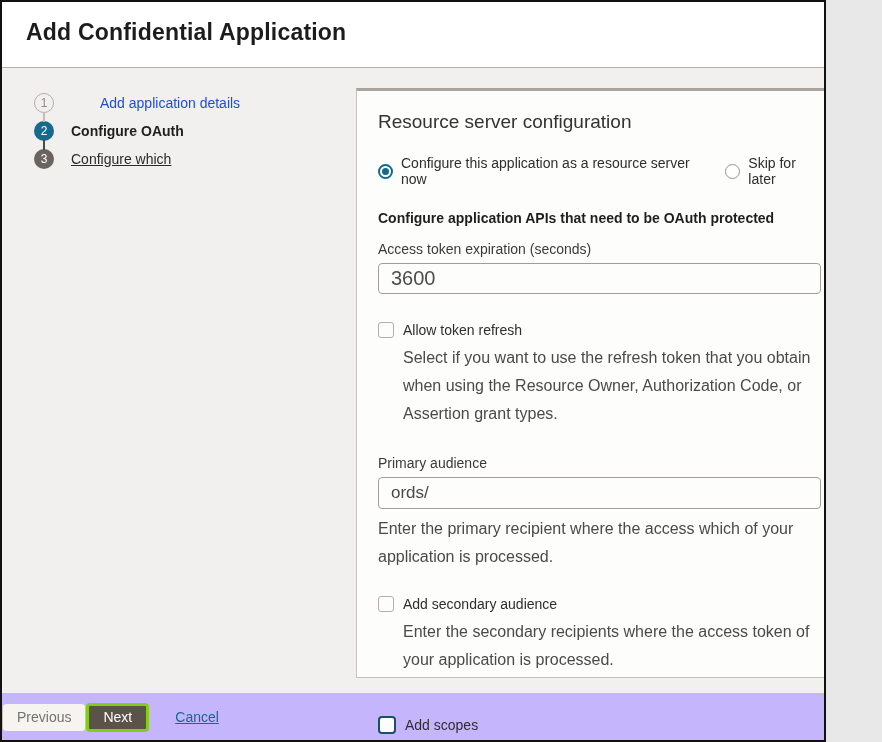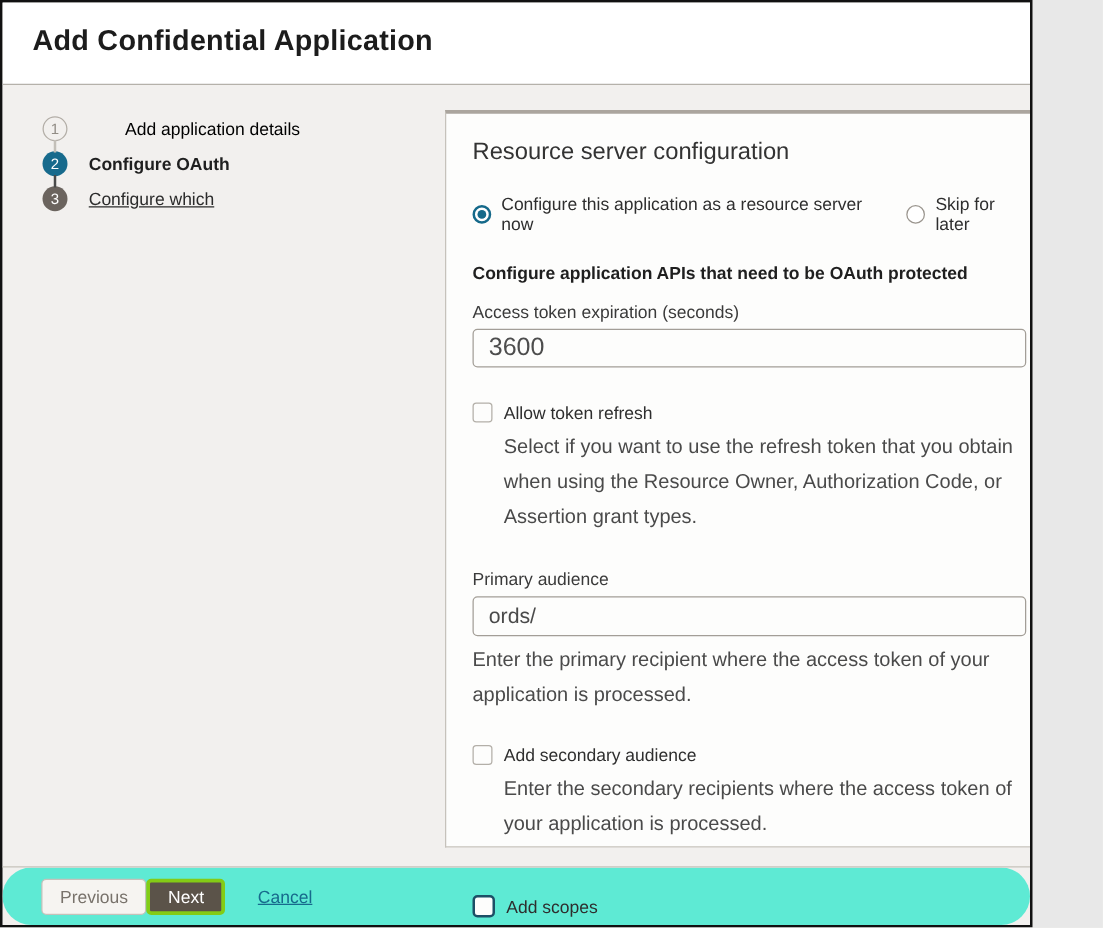--- a/index.html
+++ b/index.html
@@ -47,21 +47,21 @@
     flex: 0 0 20px;
   }
   .step-circle.pending {
     border: 1px solid #b3aea7;
     color: #918c85;
     background: transparent;
   }
   .step-circle.active { background: #176a8c; color: #ffffff; }
   .step-circle.next   { background: #6b645e; color: #ffffff; }
   .step-label { margin-left: 17px; font-size: 14px; }
-  .step-label.pending { color: #000000; margin-left: 46px; }
+  .step-label.pending { color: #1d4ed8; margin-left: 46px; }
   .step-label.active  { color: #1f1f1f; font-weight: 700; }
   .step-label.link    { color: #2b2b2b; text-decoration: underline; cursor: pointer; }
   .conn { position: absolute; left: 9px; width: 2px; }
   .conn.light { top: 23px; height: 10px; background: #c3bfb8; }
   .conn.dark  { top: 51px; height: 10px; background: #4a4a4a; }
 
   
   .panel {
     position: absolute;
     left: 310px; top: 20px;
@@ -122,24 +122,22 @@
     line-height: 1.75;
     margin-top: 6px;
     max-width: 432px;
   }
   .help.indent { margin-left: 25px; max-width: 435px; }
   .gap-lg { margin-top: 42px; }
 
   
   .app-footer {
     height: 46px;
-    background: #5eead4;
+    background: #c4b5fd;
     display: flex; align-items: center;
-    padding-left: 31px;
-    border-radius: 23px;
   }
   .btn {
     height: 29px;
     border-radius: 4px;
     font-family: "Liberation Sans", sans-serif;
     font-size: 14px;
     padding: 0 14px;
     cursor: pointer;
   }
   .btn-secondary {
@@ -211,21 +209,21 @@
       <input class="text-input" type="text" value="3600" style="">
 
       <div class="check-row">
         <span class="checkbox"></span>
         <span class="check-label">Allow token refresh</span>
       </div>
       <div class="help indent">Select if you want to use the refresh token that you obtain when using the Resource Owner, Authorization Code, or Assertion grant types.</div>
 
       <div class="field-label" style="margin-top:27px">Primary audience</div>
       <input class="text-input big" type="text" value="ords/" style="">
-      <div class="help">Enter the primary recipient where the access token of your application is processed.</div>
+      <div class="help">Enter the primary recipient where the access which of your application is processed.</div>
 
       <div class="check-row" style="margin-top:25px">
         <span class="checkbox"></span>
         <span class="check-label">Add secondary audience</span>
       </div>
       <div class="help indent">Enter the secondary recipients where the access token of your application is processed.</div>
 
       <div class="check-row gap-lg">
         <span class="checkbox accent"></span>
         <span class="check-label">Add scopes</span>

